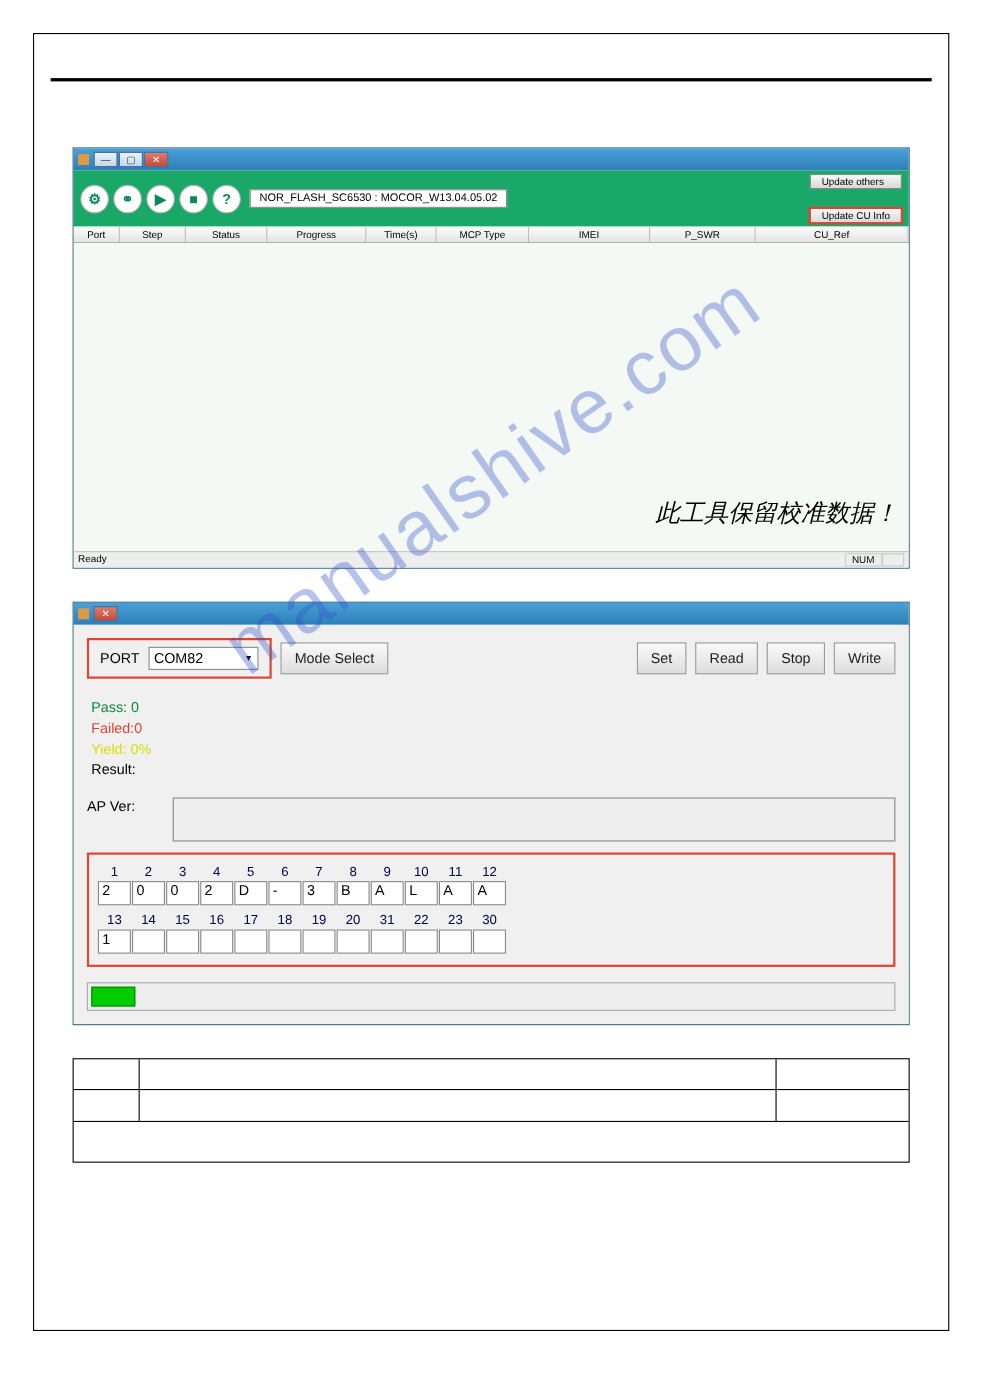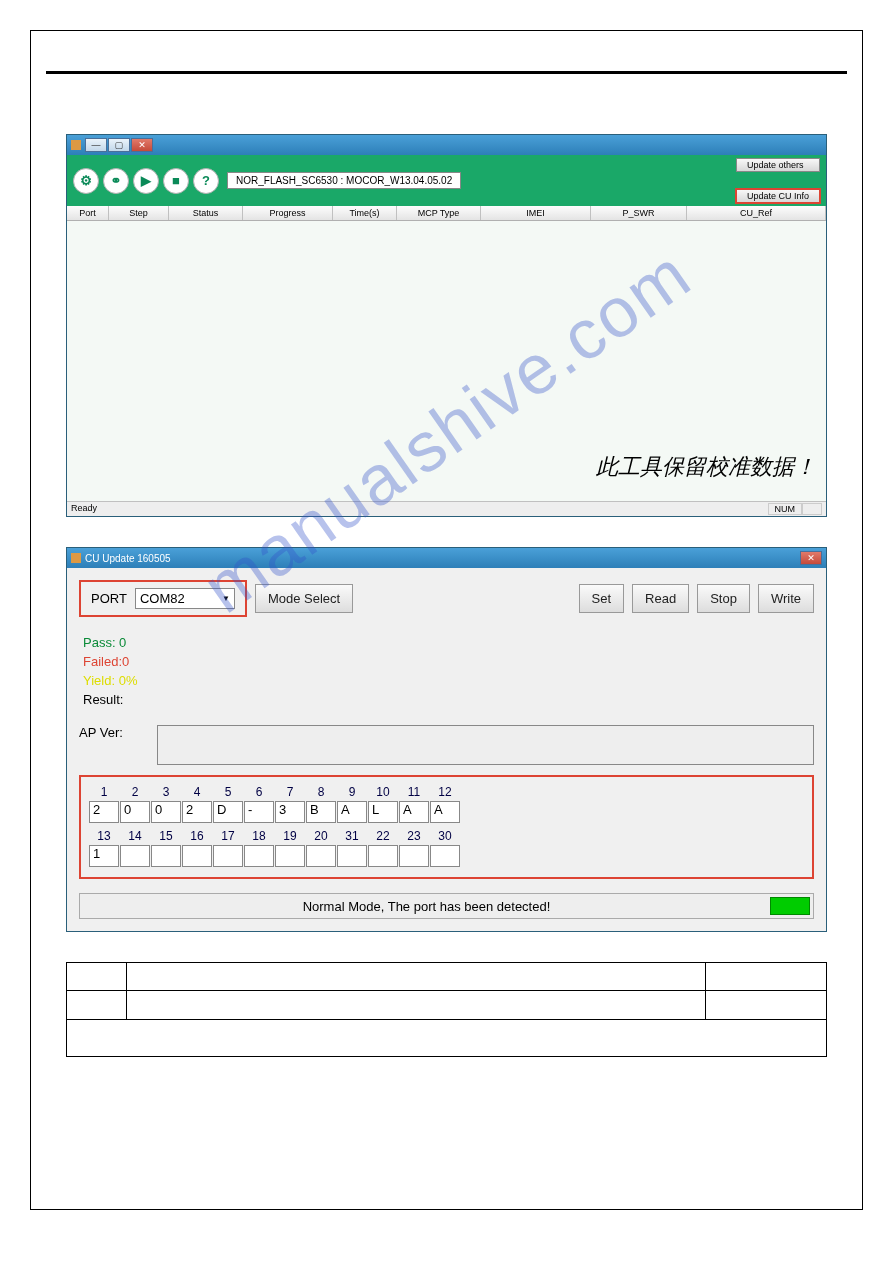--- a/index.html
+++ b/index.html
@@ -260,21 +260,20 @@
       <span>Ready</span>
       <span style="flex:1"></span>
       <span class="status-cell">NUM</span>
       <span class="status-cell" style="width:20px"></span>
     </div>
   </div>
 
   <div class="window2">
     <div class="titlebar">
       <div class="icon-sq"></div>
-      <div class="titlebar-title">CU Update 160505</div>
       <div class="win-controls">
         <div class="win-btn close">✕</div>
       </div>
     </div>
     <div class="win2-body">
       <div class="row1">
         <div class="port-box">
           <span>PORT</span>
           <div class="port-select">
             <span>COM82</span>
@@ -358,21 +357,20 @@
               <div class="cu-input"></div>
               <div class="cu-input"></div>
               <div class="cu-input"></div>
               <div class="cu-input"></div>
               <div class="cu-input"></div>
             </div>
         </div>
       </div>
 
       <div class="detected-bar">
-        <div class="detected-text">Normal Mode, The port has been detected!</div>
         <div class="green-block"></div>
       </div>
     </div>
   </div>
 
   <div class="bottom-table">
     <div class="bt-row">
       <div class="bt-cell-a"></div>
         <div class="bt-cell-b"></div>
         <div class="bt-cell-c"></div>

